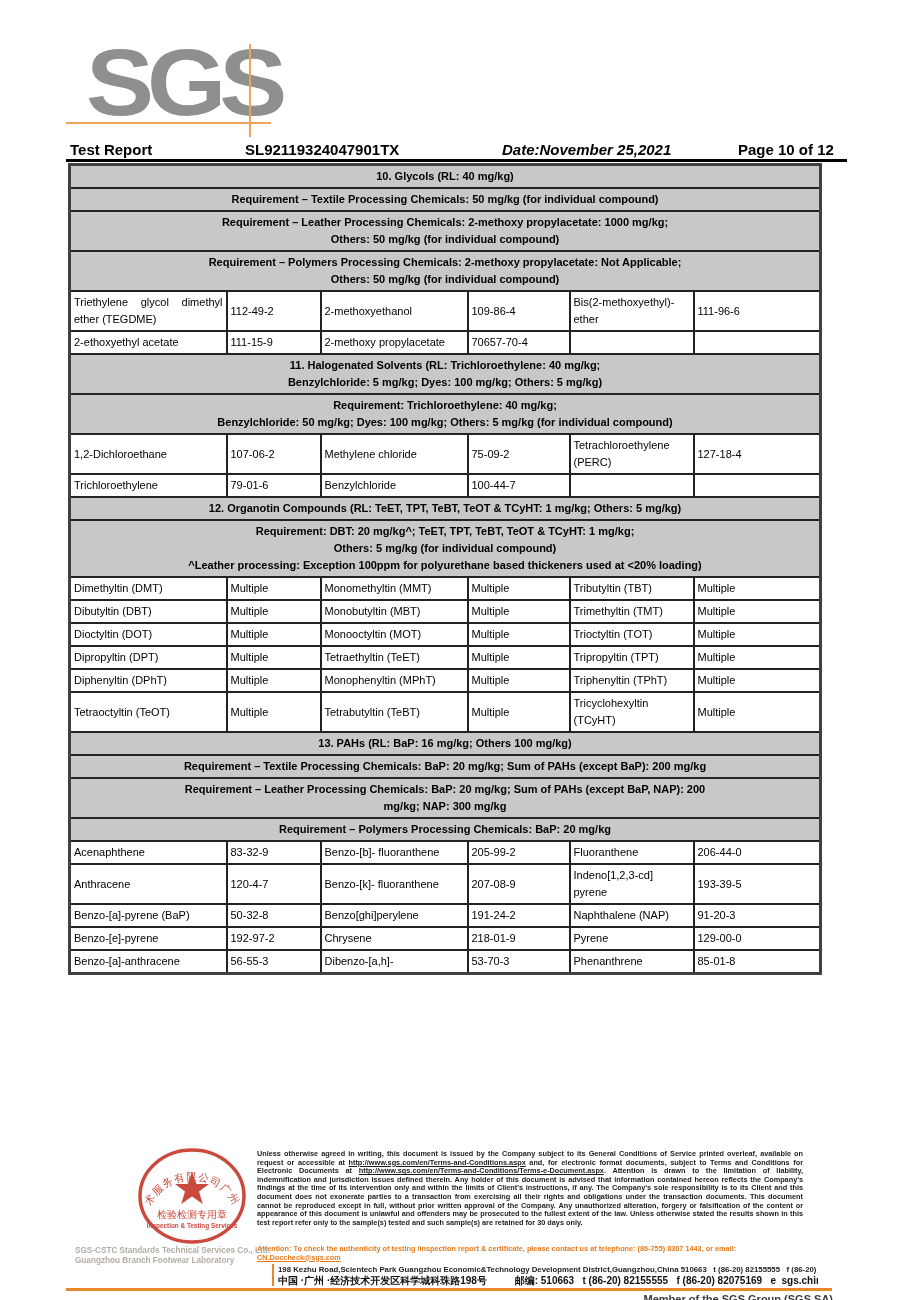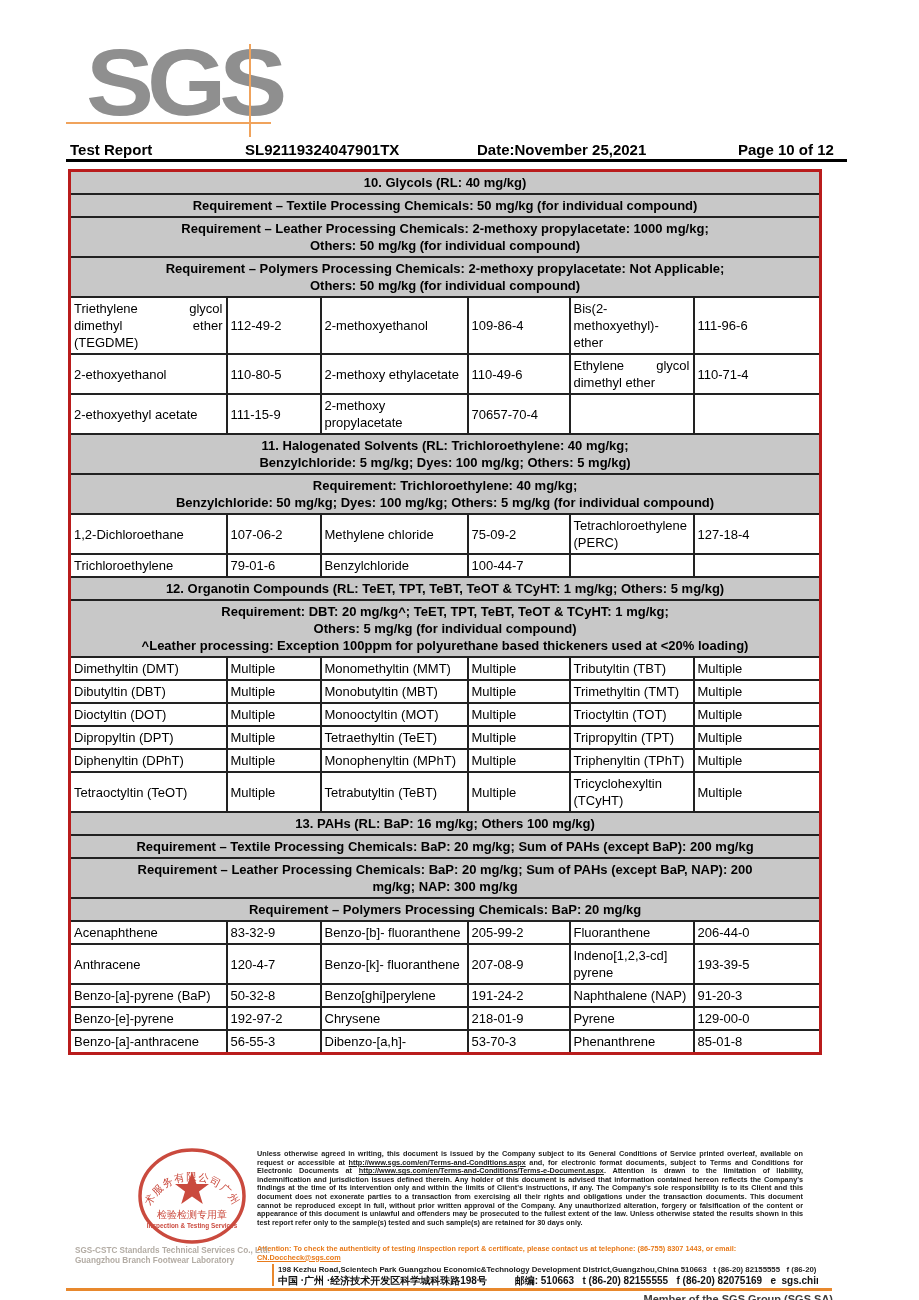--- a/index.html
+++ b/index.html
@@ -11,30 +11,30 @@
   .logo{
     position:absolute; left:86px; top:36px; font-size:102px; font-weight:bold;
     color:#8f8f8f; letter-spacing:-7px; line-height:1; transform:scaleY(.92); transform-origin:top left;
   }
   .cross-h{position:absolute; left:66px; top:122px; width:205px; height:2px; background:#f0a35c;}
   .cross-v{position:absolute; left:249px; top:44px; width:2px; height:93px; background:#f0a35c;}
   .hdr-row{position:absolute; left:0; top:141px; width:919px; height:18px; font-size:15px; font-weight:bold;}
   .hdr-row span{position:absolute; white-space:nowrap;}
   .hdr-title{left:70px;}
   .hdr-no{left:245px;}
-  .hdr-date{left:477px;}
+  .hdr-date{left:502px;font-style:italic;}
   .hdr-page{left:738px;}
   .hdr-rule{position:absolute; left:66px; top:159px; width:781px; height:3px; background:#000;}
 
   
   table.report{
     position:absolute; left:68px; top:163px; width:751px;
     border-collapse:collapse; table-layout:fixed;
-    border:3px solid #b91c1c;
-    font-size:13px; line-height:17px;margin-top:6px;
+    border:3px solid #404040;
+    font-size:11px; line-height:17px;
   }
   table.report td{border:2px solid #222; padding:2px 3px; vertical-align:middle; overflow:hidden;}
   td.band{
     background:#c8c8c8; font-weight:bold; text-align:center; padding:1px 2px;
   }
   td.c-name{text-align:justify; overflow-wrap:break-word;}
   td.c-cas{overflow-wrap:break-word;}
   col.w0{width:157px;} col.w1{width:94px;} col.w2{width:147px;}
   col.w3{width:102px;} col.w4{width:124px;} col.w5{width:127px;}
 
@@ -115,28 +115,20 @@
         </tr>
         <tr>
           <td class="c-name">Triethylene glycol dimethyl ether (TEGDME)</td>
           <td class="c-cas">112-49-2</td>
           <td class="c-name">2-methoxyethanol</td>
           <td class="c-cas">109-86-4</td>
           <td class="c-name">Bis(2-methoxyethyl)- ether</td>
           <td class="c-cas">111-96-6</td>
         </tr>
         <tr>
-          <td class="c-name">2-ethoxyethanol</td>
-          <td class="c-cas">110-80-5</td>
-          <td class="c-name">2-methoxy ethylacetate</td>
-          <td class="c-cas">110-49-6</td>
-          <td class="c-name">Ethylene glycol dimethyl ether</td>
-          <td class="c-cas">110-71-4</td>
-        </tr>
-        <tr>
           <td class="c-name">2-ethoxyethyl acetate</td>
           <td class="c-cas">111-15-9</td>
           <td class="c-name">2-methoxy propylacetate</td>
           <td class="c-cas">70657-70-4</td>
           <td class="c-name"></td>
           <td class="c-cas"></td>
         </tr>
         <tr>
           <td colspan="6" class="band">
             <div>11. Halogenated Solvents (RL: Trichloroethylene: 40 mg/kg;</div>

